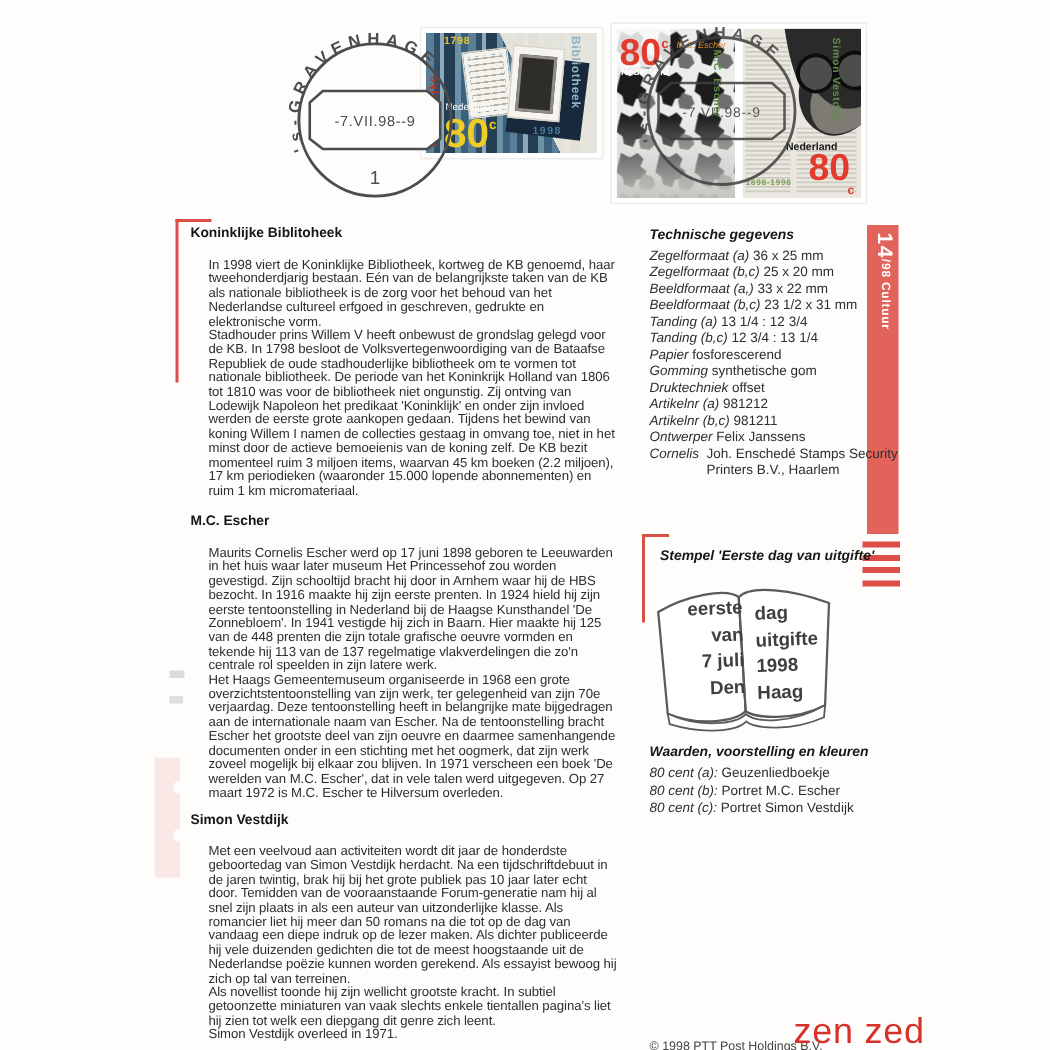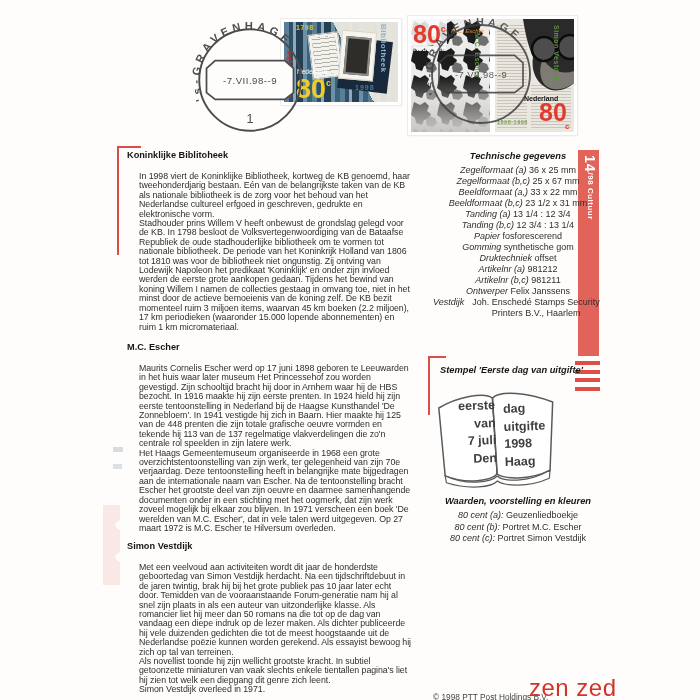--- a/index.html
+++ b/index.html
@@ -58,21 +58,21 @@
   .bracket-left { position:absolute; left:117px; top:146px; width:22px; height:107px; border-left:2px solid #d94f48; border-top:2px solid #d94f48; }
   .bracket-stempel { position:absolute; left:428px; top:356px; width:16px; height:57px; border-left:2px solid #d94f48; border-top:2px solid #d94f48; }
 
   
   .article { position:absolute; left:127px; width:297px; color:#2e2e2e; }
   .article h3 { margin:0 0 1.5px 0; font-size:9.2px; font-weight:bold; color:#161616; }
   .article p { margin:12px; font-size:8.8px; line-height:9.4px; white-space:pre-line; letter-spacing:-0.05px; }
   .art1 { top:150px; } .art2 { top:342px; } .art3 { top:541px; }
 
   
-  .rcol { position:absolute; left:433px; width:170px; color:#2e2e2e;text-align:center; }
+  .rcol { position:absolute; left:433px; width:170px; color:#2e2e2e; }
   .rhead { font-size:9.3px; font-weight:bold; font-style:italic; color:#161616; margin:0 0 4px 0; }
   .trow { font-size:9px; line-height:11px; }
   .lbl { font-style:italic; }
   .trow.wrap { display:flex; gap:5px; }
   .trow.wrap .val { flex:1; }
   .tech { top:151px; }
   .stempel-label { position:absolute; left:440px; top:365px; font-size:9.3px; font-weight:bold; font-style:italic; color:#161616; }
   .book-svg { position:absolute; left:430px; top:384px; transform:rotate(-2deg); }
   .book-left { position:absolute; left:438px; top:398px; width:58px; text-align:right; font-size:12.5px; font-weight:bold; color:#3f3f3f; line-height:17.5px; transform:rotate(-2deg); }
   .book-right { position:absolute; left:504px; top:400px; width:62px; text-align:left; font-size:12.5px; font-weight:bold; color:#3f3f3f; line-height:17.5px; transform:rotate(-2deg); }
@@ -201,33 +201,33 @@
   <div class="article art3">
     <h3>Simon Vestdijk</h3>
     <p>Met een veelvoud aan activiteiten wordt dit jaar de honderdste geboortedag van Simon Vestdijk herdacht. Na een tijdschriftdebuut in de jaren twintig, brak hij bij het grote publiek pas 10 jaar later echt door. Temidden van de vooraanstaande Forum-generatie nam hij al snel zijn plaats in als een auteur van uitzonderlijke klasse. Als romancier liet hij meer dan 50 romans na die tot op de dag van vandaag een diepe indruk op de lezer maken. Als dichter publiceerde hij vele duizenden gedichten die tot de meest hoogstaande uit de Nederlandse poëzie kunnen worden gerekend. Als essayist bewoog hij zich op tal van terreinen.
 Als novellist toonde hij zijn wellicht grootste kracht. In subtiel getoonzette miniaturen van vaak slechts enkele tientallen pagina's liet hij zien tot welk een diepgang dit genre zich leent.
 Simon Vestdijk overleed in 1971.</p>
   </div>
 
   <div class="rcol tech">
     <div class="rhead">Technische gegevens</div>
     <div class="trow"><span class="lbl">Zegelformaat (a)</span> <span class="val">36 x 25 mm</span></div>
-    <div class="trow"><span class="lbl">Zegelformaat (b,c)</span> <span class="val">25 x 67 mm</span></div>
+    <div class="trow"><span class="lbl">Zegelformaat (b,c)</span> <span class="val">25 x 20 mm</span></div>
     <div class="trow"><span class="lbl">Beeldformaat (a,)</span> <span class="val">33 x 22 mm</span></div>
     <div class="trow"><span class="lbl">Beeldformaat (b,c)</span> <span class="val">23 1/2 x 31 mm</span></div>
     <div class="trow"><span class="lbl">Tanding (a)</span> <span class="val">13 1/4 : 12 3/4</span></div>
     <div class="trow"><span class="lbl">Tanding (b,c)</span> <span class="val">12 3/4 : 13 1/4</span></div>
     <div class="trow"><span class="lbl">Papier</span> <span class="val">fosforescerend</span></div>
     <div class="trow"><span class="lbl">Gomming</span> <span class="val">synthetische gom</span></div>
     <div class="trow"><span class="lbl">Druktechniek</span> <span class="val">offset</span></div>
     <div class="trow"><span class="lbl">Artikelnr (a)</span> <span class="val">981212</span></div>
     <div class="trow"><span class="lbl">Artikelnr (b,c)</span> <span class="val">981211</span></div>
     <div class="trow"><span class="lbl">Ontwerper</span> <span class="val">Felix Janssens</span></div>
     <div class="trow wrap">
-        <span class="lbl">Vestdijk</span> 
+        <span class="lbl">Cornelis</span> 
         <span class="val">Joh. Enschedé Stamps Security Printers B.V., Haarlem</span>
       </div>
   </div>
 
   <div class="stempel-label">Stempel 'Eerste dag van uitgifte'</div>
   <svg class="book-svg" width="134" height="114" viewBox="0 0 134 114">
     <path d="M64,14 C56,7 28,12 10,22 L14,90 C36,100 60,96 66,90 Z" fill="#ffffff" stroke="#5a5a5a" stroke-width="1.5"></path>
     <path d="M64,14 C72,6 100,10 124,20 L119,88 C98,98 72,95 66,90 Z" fill="#ffffff" stroke="#5a5a5a" stroke-width="1.5"></path>
     <path d="M14,90 C36,101 60,98 66,92 C72,98 96,100 119,88 L118,96 C96,105 72,102 66,97 C60,103 38,105 15,97 Z" fill="#ffffff" stroke="#5a5a5a" stroke-width="1.2"></path>
     <line x1="64" y1="14" x2="66" y2="91" stroke="#5a5a5a" stroke-width="1.2"></line>

